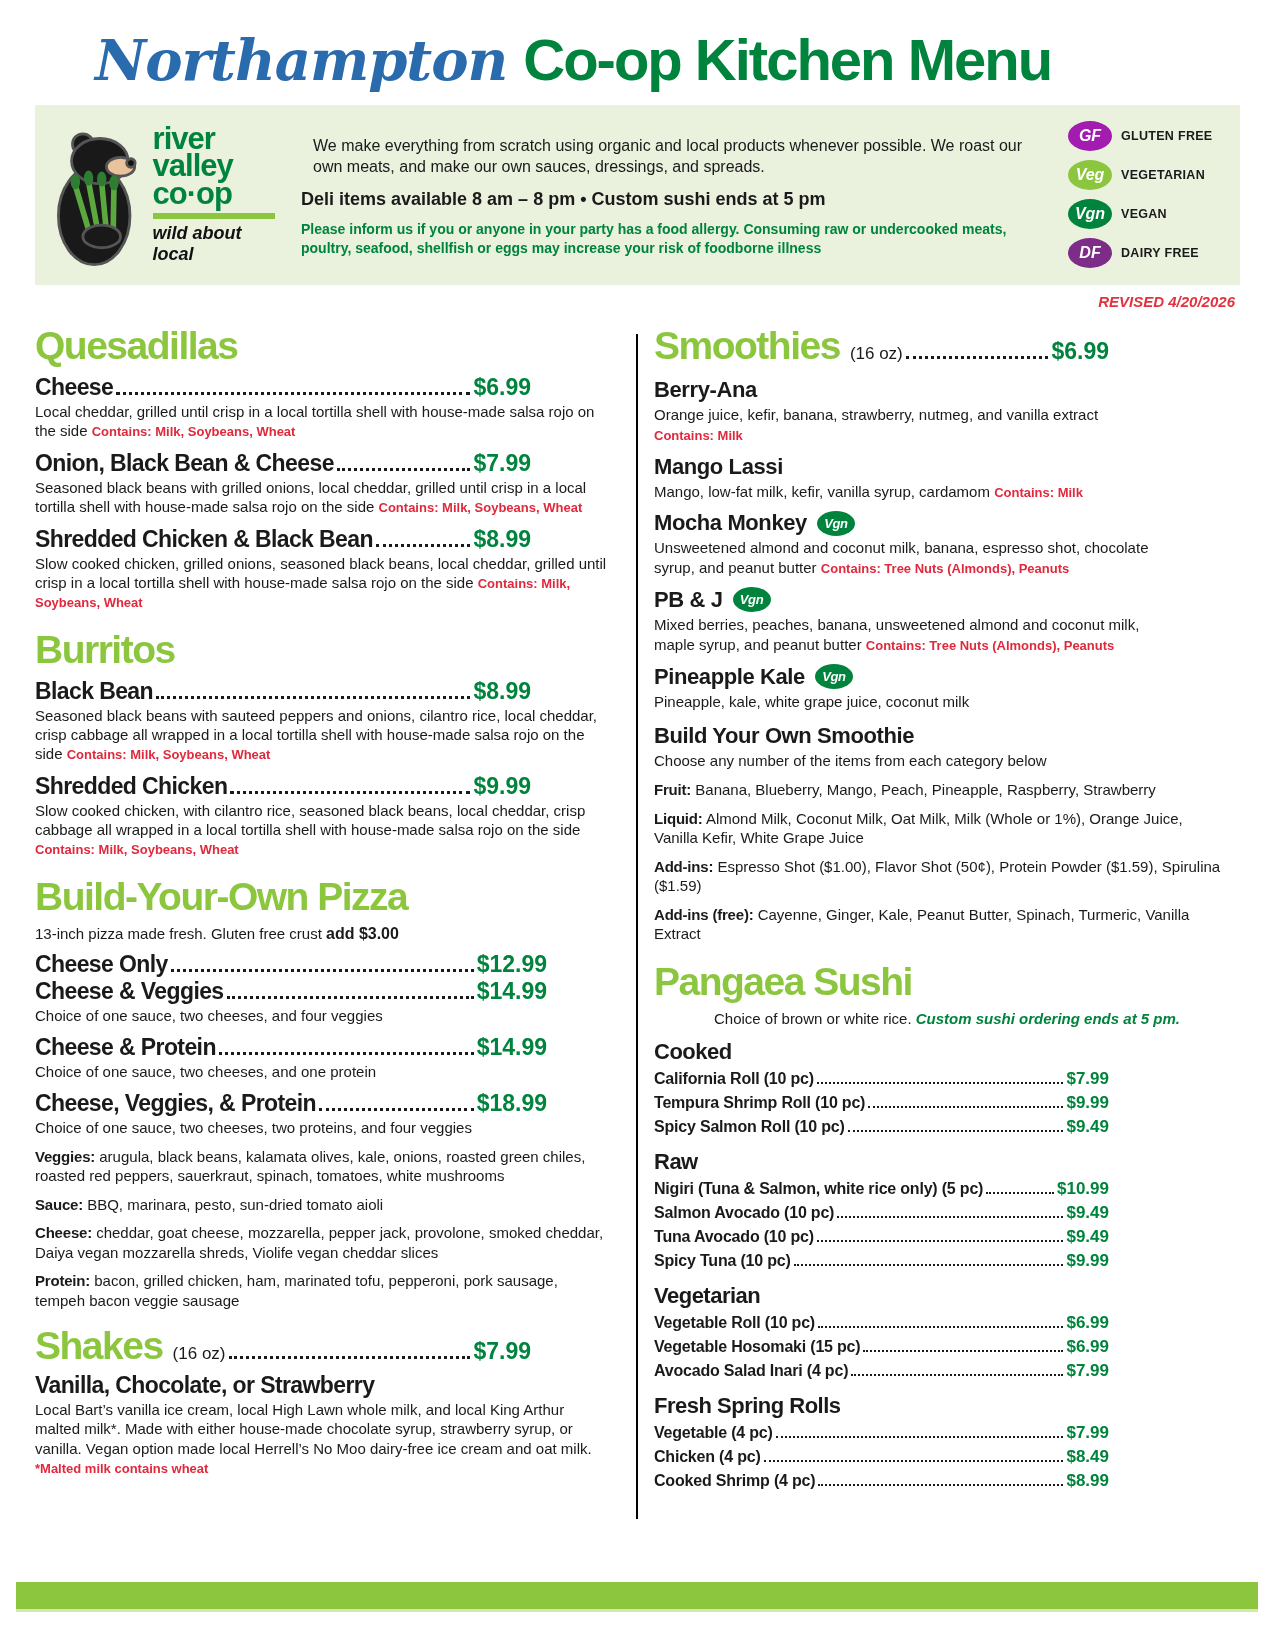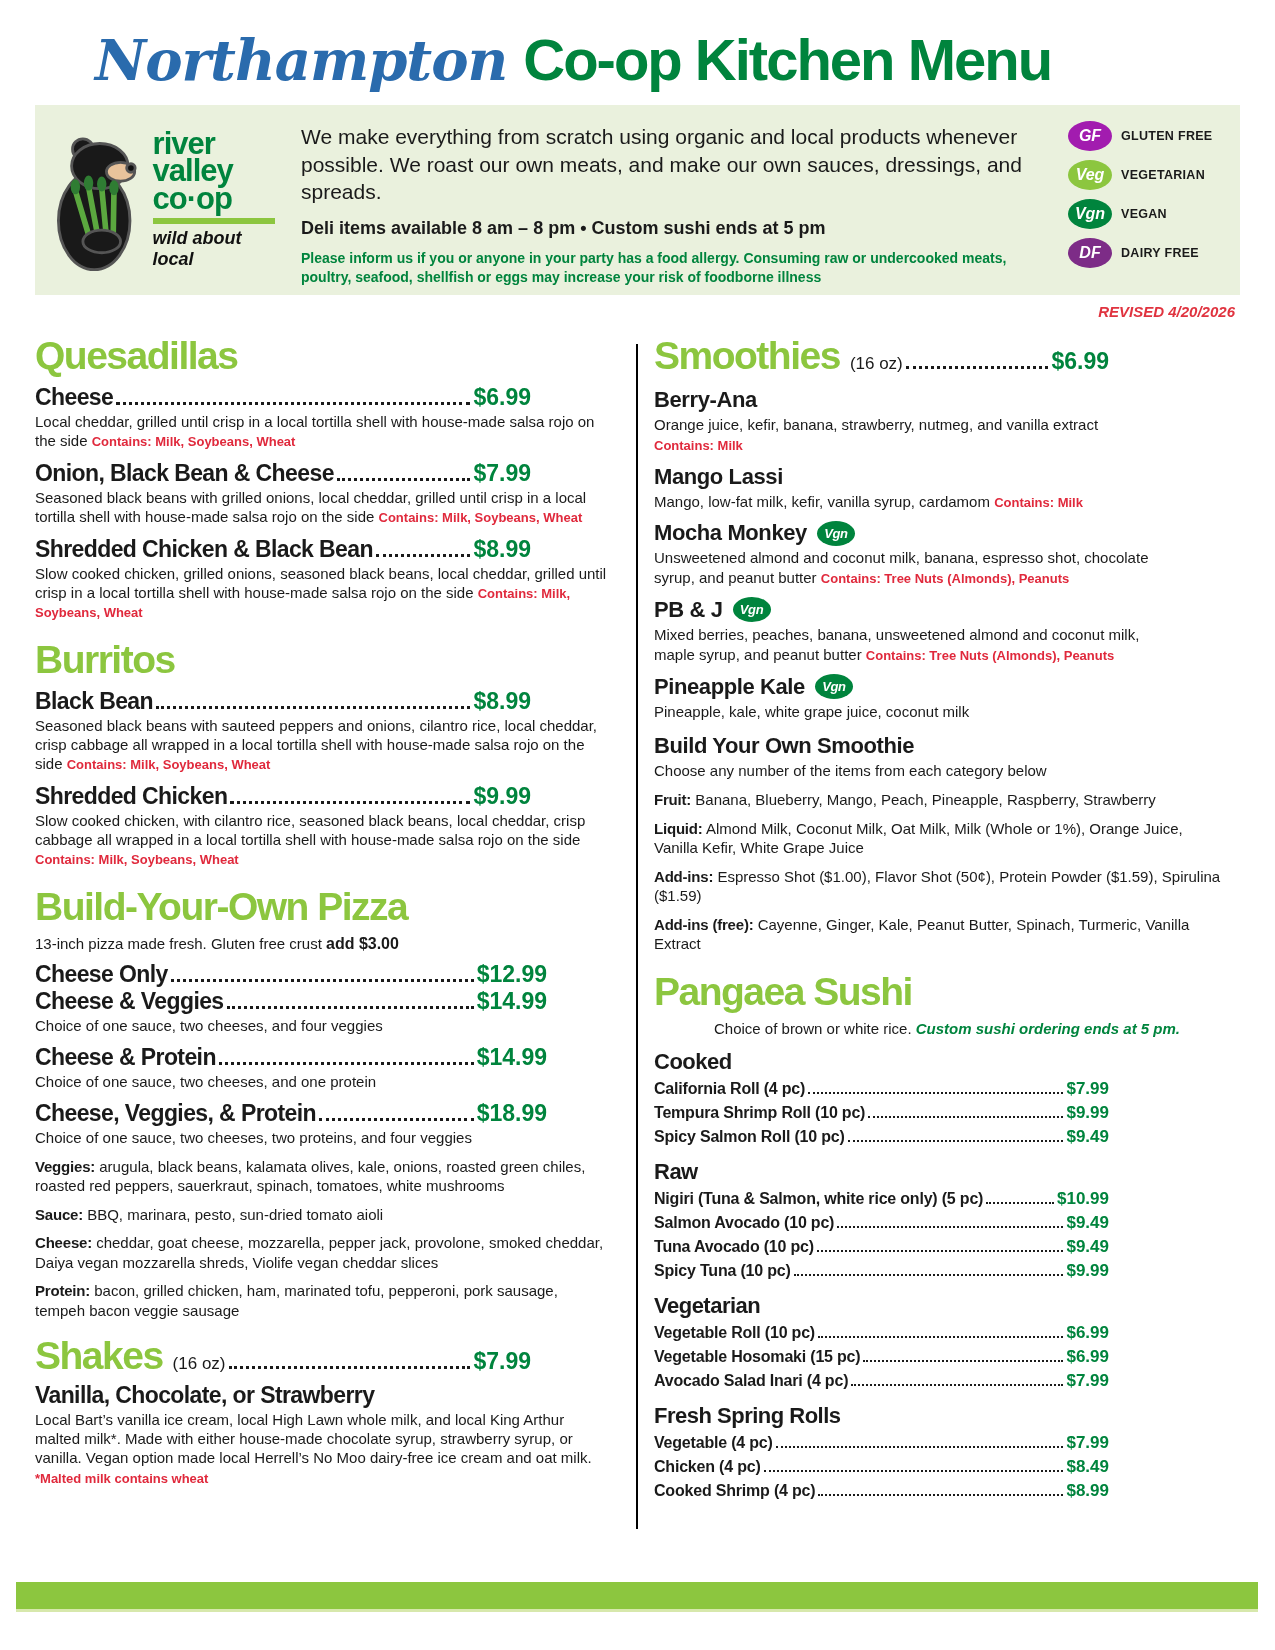--- a/index.html
+++ b/index.html
@@ -11,21 +11,21 @@
   .t-script { font-family:"DejaVu Serif", serif; font-style:italic; font-weight:bold; color:#2A6BAD; font-size:56px; margin-right:16px; letter-spacing:-1px; }
   .t-main { color:#00843D; font-weight:bold; font-size:58px; letter-spacing:-2px; }
 
   
   .infobox { margin:4px 35px 0; background:#EAF1DD; display:flex; padding:8px 14px; box-sizing:border-box; min-height:158px; }
   .logo { width:238px; display:flex; gap:0; align-items:center; flex-shrink:0; }
   .logo-words div { color:#00843D; font-weight:bold; font-size:31px; line-height:0.88; letter-spacing:-1px; }
   .logo-underline { width:122px; height:6px; background:#8CC63F; margin:6px 0 4px; }
   .logo-tagline { font-size:18px; font-style:italic; font-weight:bold; color:#111; }
   .info-main { flex:1; padding:10px 10px 0 14px; }
-  .intro { margin:0; font-size:21px; line-height:1.32; max-width:770px; }
+  .intro { margin:12px; font-size:16px; line-height:1.32; max-width:770px; }
   .hours { margin:12px 0 0; font-size:18px; font-weight:bold; }
   .allergy { margin:10px 0 0; font-size:14px; line-height:1.35; color:#00843D; font-weight:bold; max-width:770px; }
   .legend { width:158px; padding-top:8px; flex-shrink:0; }
   .legend-row { display:flex; align-items:center; gap:9px; margin-bottom:9px; }
   .badge { width:44px; height:30px; border-radius:50%; color:#fff; font-weight:bold; font-style:italic; font-size:16px; display:flex; align-items:center; justify-content:center; flex-shrink:0; }
   .badge.gf  { background:#a21caf; }
   .badge.veg { background:#8CC63F; }
   .badge.vgn { background:#00843D; }
   .badge.df  { background:#7D2C87; }
   .legend-label { font-size:12.5px; font-weight:bold; letter-spacing:0.3px; }
@@ -324,21 +324,21 @@
         </div>
       </section>
 
       <section>
         <h2 class="sec sushi-h2"><span class="sec-heading">Pangaea Sushi</span></h2>
         <p class="su-intro"><span>Choice of brown or white rice.</span> <span class="su-note">Custom sushi ordering ends at 5 pm.</span></p>
 
         <div>
           <div class="subhead">Cooked</div>
           <div class="su-line">
-              <span class="su-name">California Roll (4 pc)</span>
+              <span class="su-name">California Roll (10 pc)</span>
               <span class="dots"></span>
               <span class="su-price">$7.99</span>
             </div>
           <div class="su-line">
               <span class="su-name">Tempura Shrimp Roll (10 pc)</span>
               <span class="dots"></span>
               <span class="su-price">$9.99</span>
             </div>
           <div class="su-line">
               <span class="su-name">Spicy Salmon Roll (10 pc)</span>

